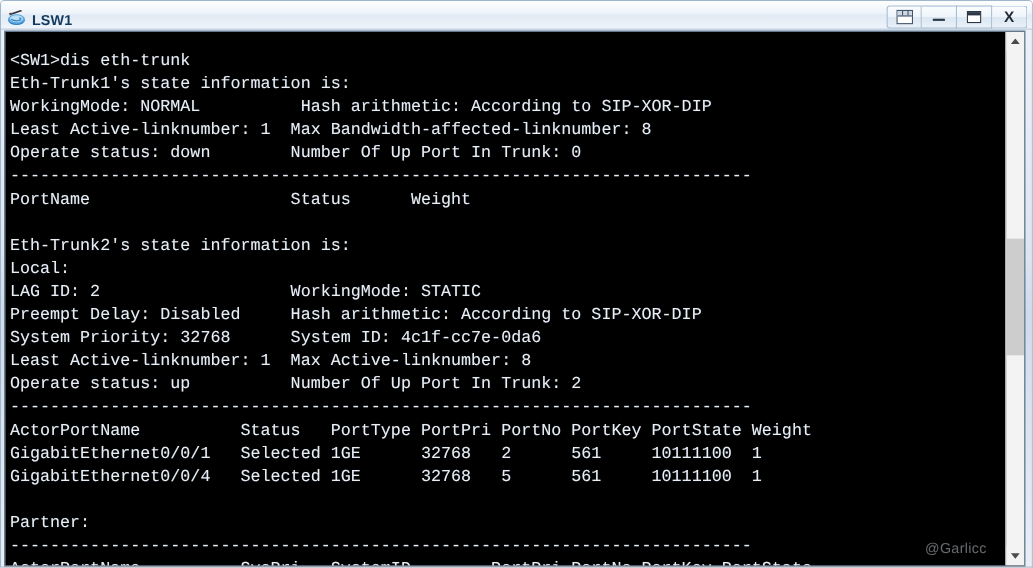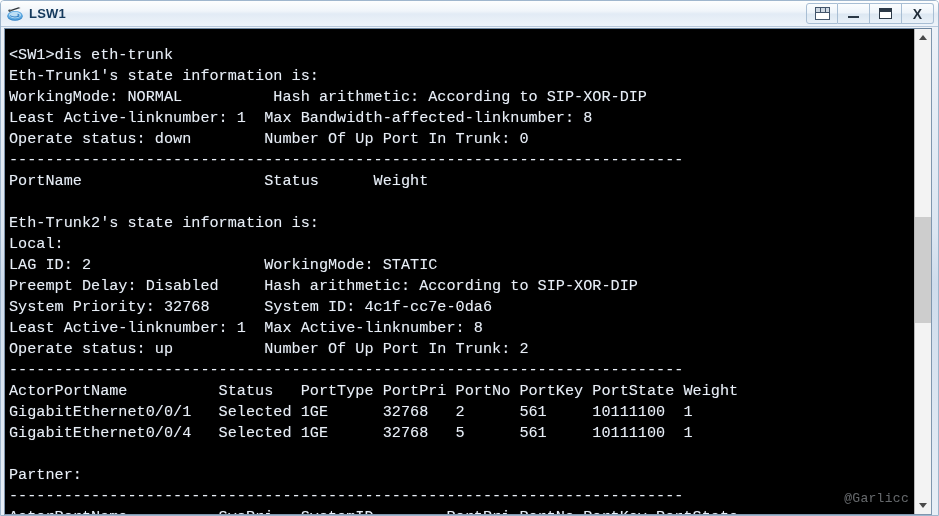--- a/index.html
+++ b/index.html
@@ -29,21 +29,21 @@
 
   
   #titlebar {
     position: absolute;
     left: 0;
     top: 0;
     width: 939px;
     height: 26px;
     box-sizing: border-box;
     display: flex;
-    align-items: center;
+    align-items: flex-end;
     background: linear-gradient(to bottom, #fdfefe 0%, #f0f5fa 40%, #e2ebf5 52%, #eef4fa 100%);
     border-bottom: 1px solid #b8c9dc;
   }
   #app-icon {
     width: 20px;
     height: 20px;
     margin-left: 4px;
     margin-right: 4px;
     flex: 0 0 auto;
     position: relative;
@@ -208,23 +208,23 @@
     left: 0;
     top: 188px;
     width: 16px;
     height: 106px;
     background: #cdcdcd;
   }
 
   
   #watermark {
     position: absolute;
-    right: 22px;
+    right: 34px;
     bottom: 8px;
-    font-family: Liberation Mono, monospace;
+    font-family: Liberation Sans, sans-serif;
     font-size: 13px;
     color: rgba(225,230,238,0.45);
     white-space: nowrap;
     pointer-events: none;
     letter-spacing: 0.3px;
   }
 </style>
 </head>
 <body>
 

